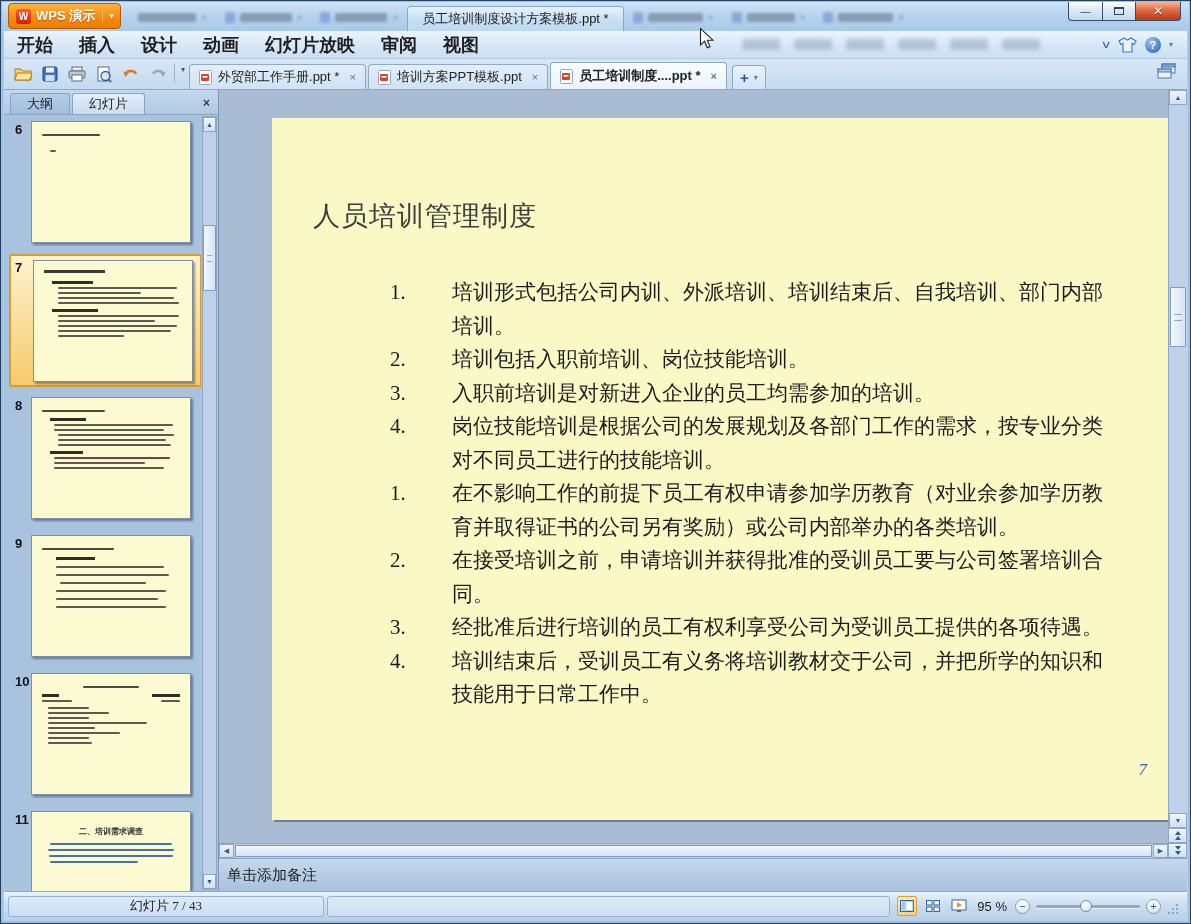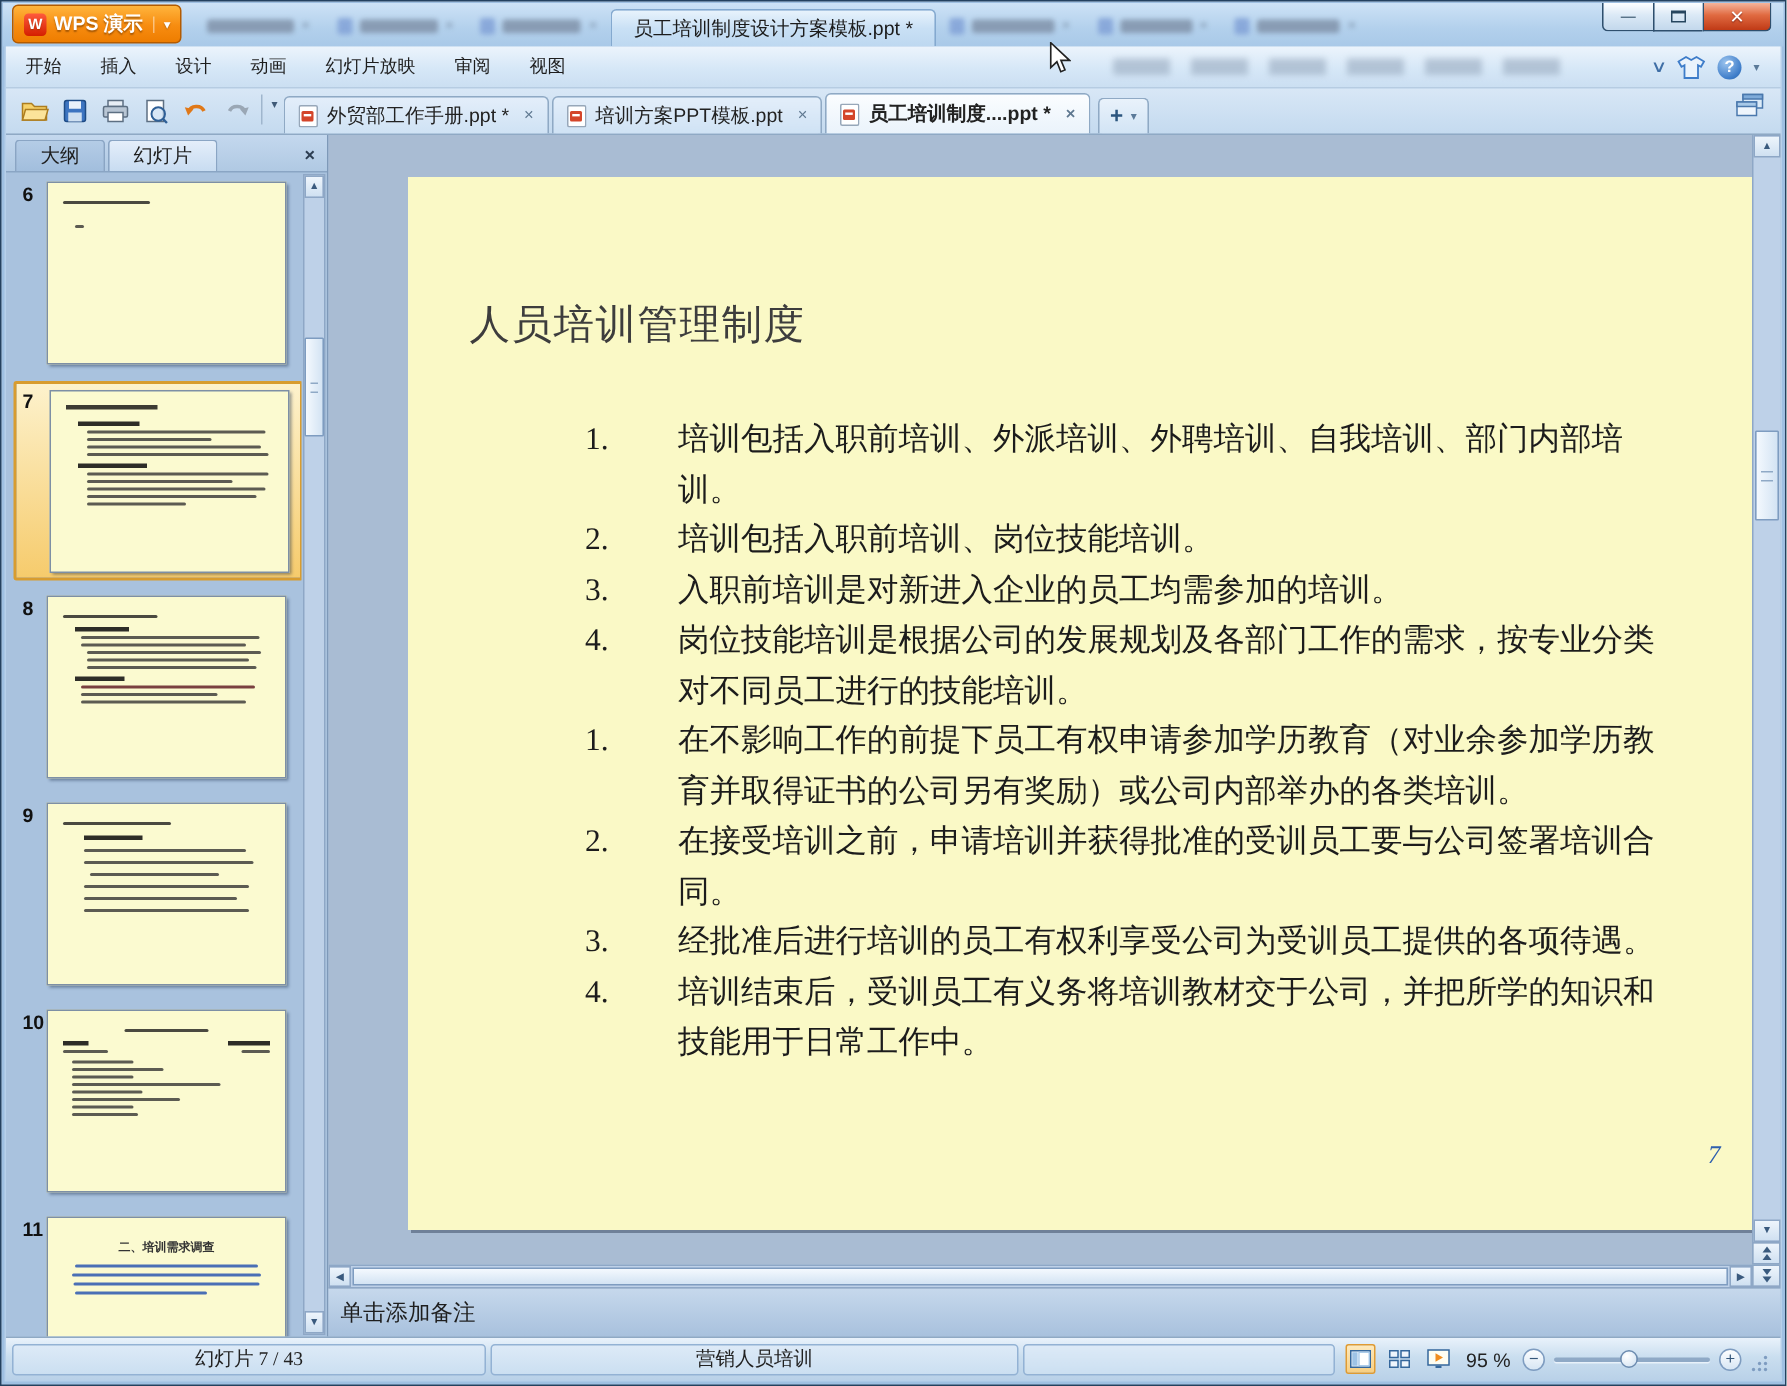--- a/index.html
+++ b/index.html
@@ -20,21 +20,21 @@
   .ttab-active{display:flex;align-items:center;height:25px;margin-bottom:0;padding:0 14px;background:linear-gradient(180deg,#e8f3fc,#c9e0f5 50%,#bdd8f0);border:1px solid #84a9cf;border-bottom:none;border-radius:4px 4px 0 0;font-size:13px;color:#1c1c1c;white-space:nowrap;}
   .wincontrols{display:flex;align-self:flex-start;margin-right:8px;height:19px;}
   .wc{display:flex;align-items:center;justify-content:center;height:19px;border:1px solid #2f4f6d;border-top:none;background:linear-gradient(180deg,#fdfeff,#dbe9f6 45%,#c3d8ec);color:#27465f;font-size:10px;cursor:default;}
   .wc.min{width:34px;border-radius:0 0 0 4px;border-right:none;}
   .wc.max{width:33px;border-right:none;}
   .wc.close{width:46px;border-radius:0 0 4px 0;background:linear-gradient(180deg,#f5b49b,#e06a41 45%,#c03a16);color:#fff;font-weight:bold;font-size:12px;text-shadow:0 1px 1px rgba(90,10,0,.7);}
   .maxbox{width:10px;height:8px;border:1px solid #27465f;border-top:2px solid #27465f;background:transparent;}
 
   
   .menubar{position:absolute;top:30px;left:3px;right:3px;height:28px;background:linear-gradient(180deg,#ecf4fc,#d6e7f7 55%,#cbdff2);border-bottom:1px solid #b6cce2;display:flex;align-items:center;}
-  .menu-item{padding:4px 13px;font-size:12px;color:#1e1e1e;border-radius:3px;cursor:default;}
+  .menu-item{padding:4px 13px;font-size:18px;color:#1e1e1e;border-radius:3px;cursor:default;font-weight:bold;}
   .menu-blur{margin-left:auto;width:300px;height:11px;border-radius:2px;background:repeating-linear-gradient(90deg,#93a5ba 0 38px,transparent 38px 52px);filter:blur(2px);opacity:.55;}
   .menu-right{display:flex;align-items:center;gap:8px;margin:0 14px 0 60px;}
   .mr-chevron{color:#3f6ea6;font-size:11px;transform:scaleX(1.4);}
   .help-circle{width:16px;height:16px;border-radius:50%;background:radial-gradient(circle at 35% 30%,#9cc4ee,#3d7cc9 70%,#2a5f9e);color:#fff;font-size:11px;font-weight:bold;text-align:center;line-height:16px;}
   .mr-dd{color:#5b7a99;font-size:8px;}
 
   
   .doctb{position:absolute;top:58px;left:3px;right:3px;height:31px;background:linear-gradient(180deg,#d8e7f6,#c4daef);border-bottom:1px solid #8fa9c4;display:flex;align-items:flex-end;}
   .qicons{display:flex;align-items:center;gap:3px;height:100%;padding:0 4px 0 7px;}
   .qbtn{width:24px;height:24px;display:flex;align-items:center;justify-content:center;border-radius:3px;}
@@ -403,21 +403,21 @@
       </div>
     </div>
 
     <div class="main">
       <div class="canvas">
         <div class="slide">
           <div class="slide-title">人员培训管理制度</div>
           <div class="slide-content">
             <div class="sec">
               <ol>
-                <li>培训包括入职前培训、外派培训、外聘培训、自我培训、部门内部培训。</li>
+                <li>培训形式包括公司内训、外派培训、培训结束后、自我培训、部门内部培训。</li>
                 <li>培训包括入职前培训、岗位技能培训。</li>
                 <li>入职前培训是对新进入企业的员工均需参加的培训。</li>
                 <li>岗位技能培训是根据公司的发展规划及各部门工作的需求，按专业分类对不同员工进行的技能培训。</li>
               </ol>
             </div>
             <div class="sec">
               <ol>
                 <li>在不影响工作的前提下员工有权申请参加学历教育（对业余参加学历教育并取得证书的公司另有奖励）或公司内部举办的各类培训。</li>
                 <li>在接受培训之前，申请培训并获得批准的受训员工要与公司签署培训合同。</li>
                 <li>经批准后进行培训的员工有权利享受公司为受训员工提供的各项待遇。</li>
@@ -455,23 +455,20 @@
       <div class="notes">
         <span>单击添加备注</span>
       </div>
     </div>
   </div>
 
   <div class="statusbar">
     <div class="sseg s1">
       <span>幻灯片 7 / 43</span>
     </div>
-    <div class="sseg s2">
-      <span>营销人员培训</span>
-    </div>
     <div class="sseg s3"></div>
     <div class="sright">
       <div class="viewbtn on">
         <svg width="14" height="12" viewBox="0 0 14 12">
           <rect x="0.5" y="0.5" width="13" height="11" fill="#eef5fc" stroke="#35679c"></rect>
           <rect x="1.5" y="1.5" width="3.5" height="9" fill="#9ec3e6"></rect>
           <rect x="6" y="1.5" width="6.8" height="9" fill="#fff" stroke="#9ec3e6" stroke-width="0.8"></rect>
         </svg>
       </div>
       <div class="viewbtn">

